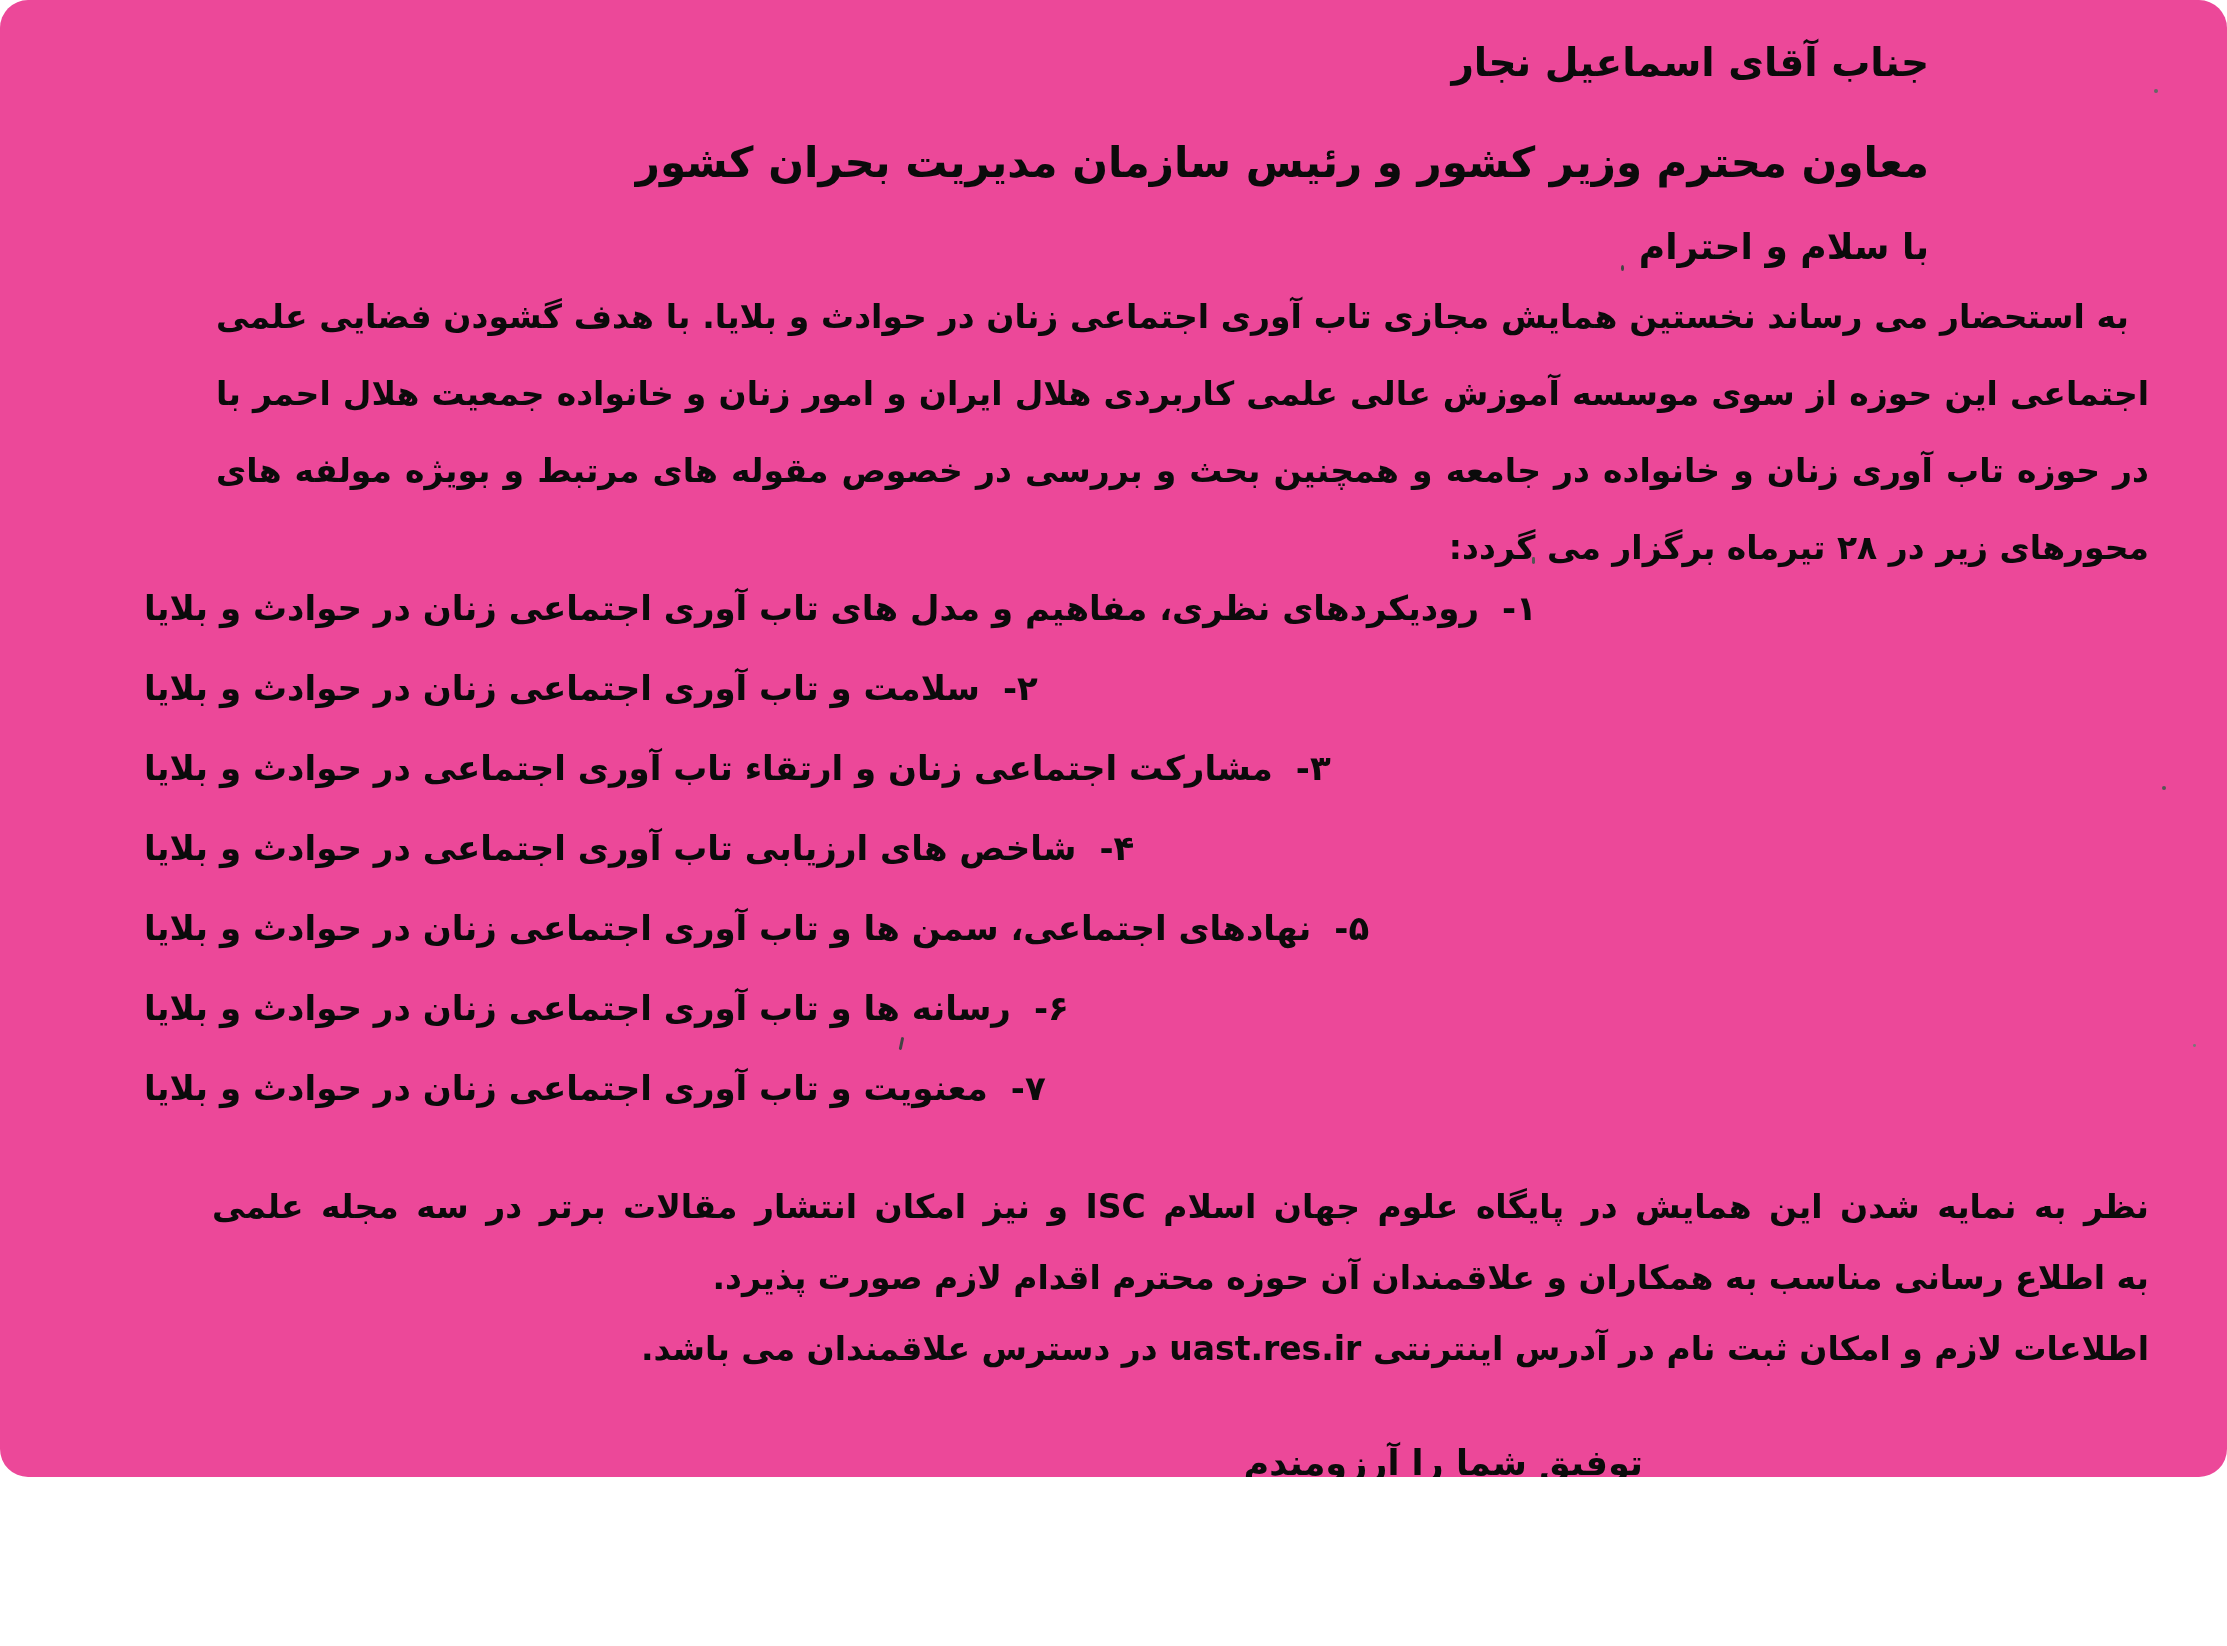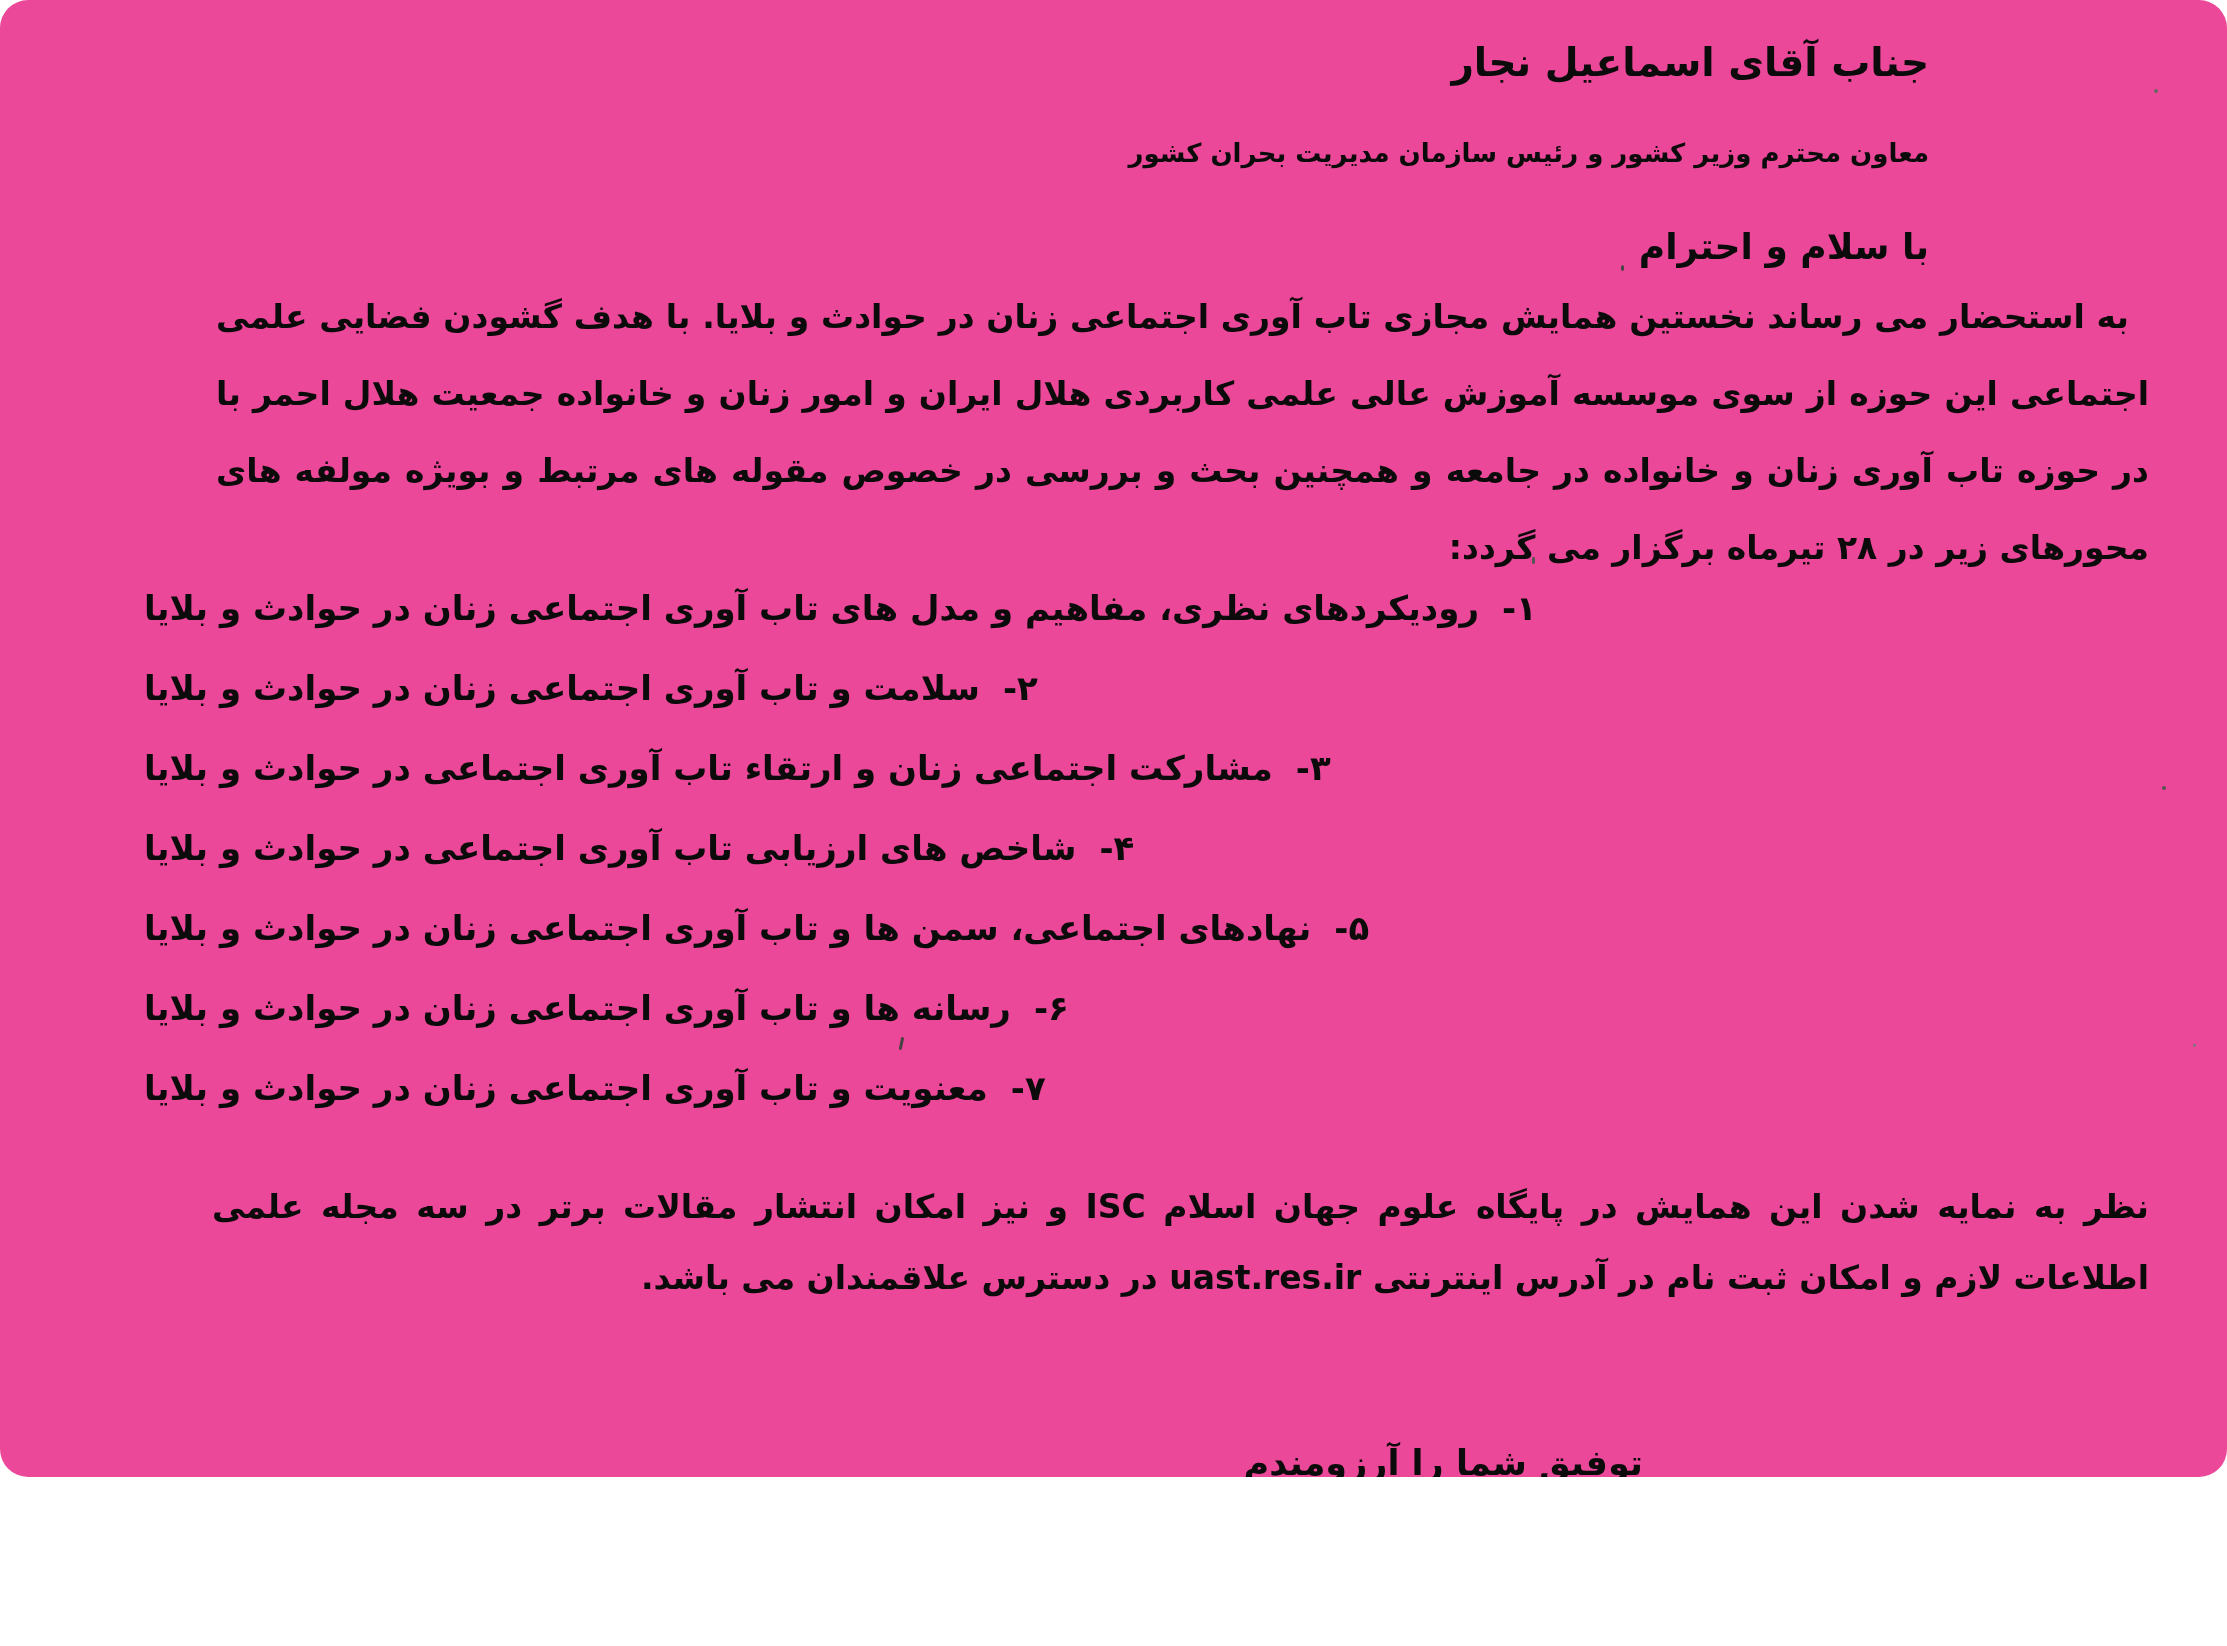--- a/index.html
+++ b/index.html
@@ -23,21 +23,21 @@
     position: absolute;
     top: 40px;
     right: 298px;
     font-size: 39px;
     white-space: nowrap;
   }
   .recipient-title {
     position: absolute;
     top: 138px;
     right: 298px;
-    font-size: 26px;
+    font-size: 42px;
     white-space: nowrap;
   }
   .salutation {
     position: absolute;
     top: 226px;
     right: 298px;
     font-size: 36px;
     white-space: nowrap;
   }
   .body-para {
@@ -145,20 +145,21 @@
     <div class="item">
       <span class="num">۶-</span><span>رسانه ها و تاب آوری اجتماعی زنان در حوادث و بلایا</span>
     </div>
     <div class="item">
       <span class="num">۷-</span><span>معنویت و تاب آوری اجتماعی زنان در حوادث و بلایا</span>
     </div>
   </div>
 
   <div class="closing">
     <div class="ln fill">نظر به نمایه شدن این همایش در پایگاه علوم جهان اسلام ISC و نیز امکان انتشار مقالات برتر در سه مجله علمی</div>
+    <div class="ln start">به اطلاع رسانی مناسب به همکاران و علاقمندان آن حوزه محترم اقدام لازم صورت پذیرد.</div>
     <div class="ln start">اطلاعات لازم و امکان ثبت نام در آدرس اینترنتی uast.res.ir در دسترس علاقمندان می باشد.</div>
   </div>
 
   <div class="signoff">توفیق شما را آرزومندم</div>
 
   <div class="speck s1"></div>
   <div class="speck s2"></div>
   <div class="speck s3"></div>
   <div class="speck s4"></div>
   <div class="speck s5"></div>

